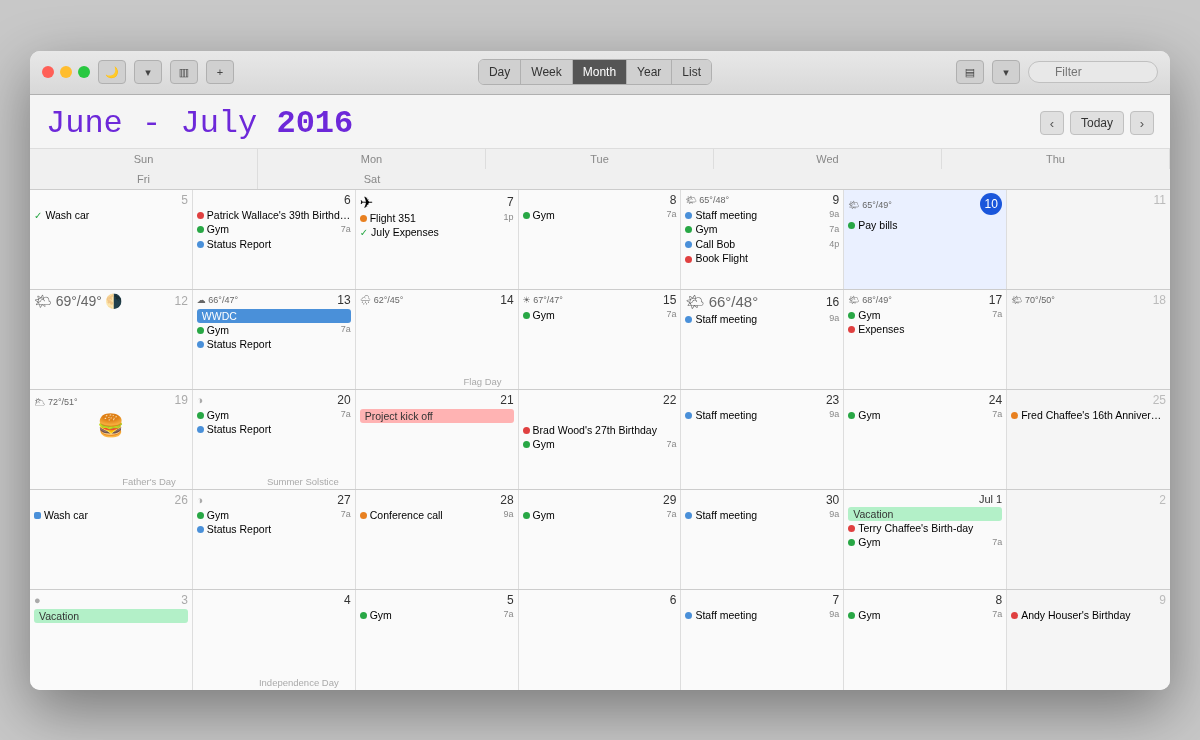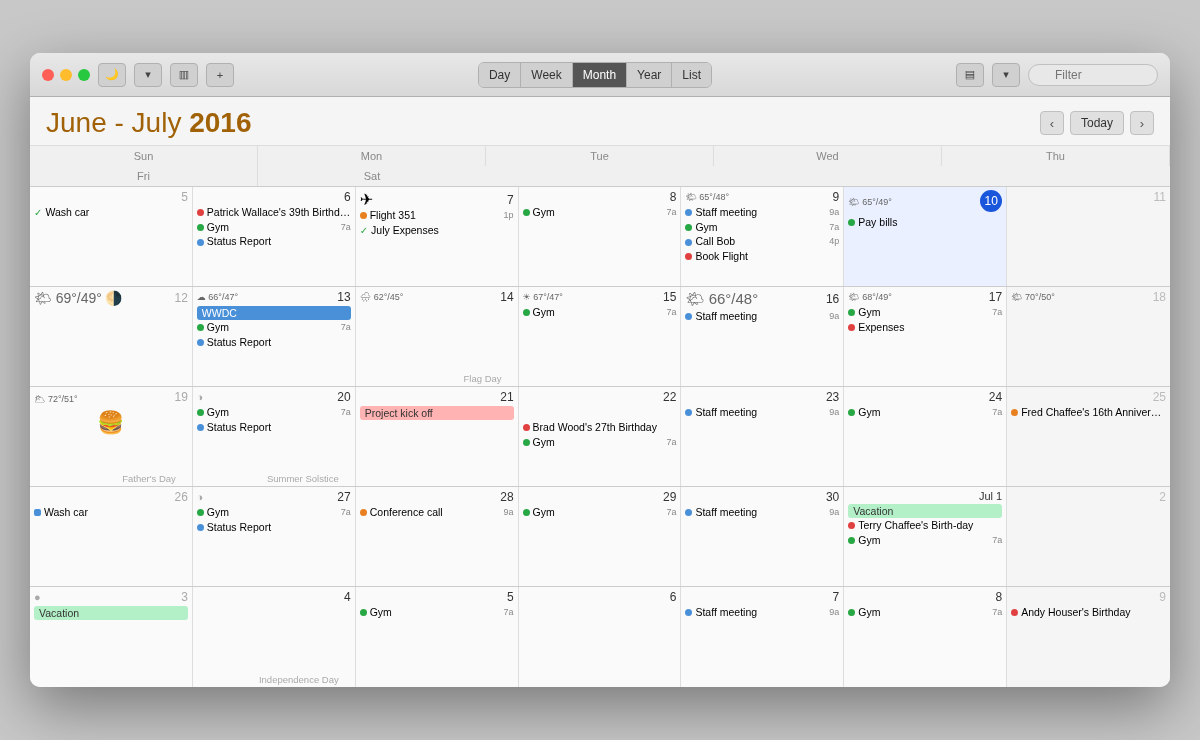--- a/index.html
+++ b/index.html
@@ -103,23 +103,24 @@
     .cal-header {
       background: #f5f5f5;
       padding: 10px 16px 6px;
       display: flex;
       align-items: center;
       justify-content: space-between;
       border-bottom: 1px solid #ddd;
       flex-shrink: 0;
     }
     .cal-title {
-      font-size: 28px;
+      font-size: 32px;
       font-weight: 300;
-      color: #a16207;
+      color: #6d28d9;
+      font-family: Liberation Mono, monospace;
     }
     .cal-title strong { font-weight: 600; }
     .nav-btns { display: flex; align-items: center; gap: 6px; }
     .nav-btn {
       background: #e0e0e0;
       border: 1px solid #c0c0c0;
       border-radius: 4px;
       width: 24px; height: 24px;
       display: flex; align-items: center; justify-content: center;
       font-size: 13px; cursor: pointer; color: #555;

